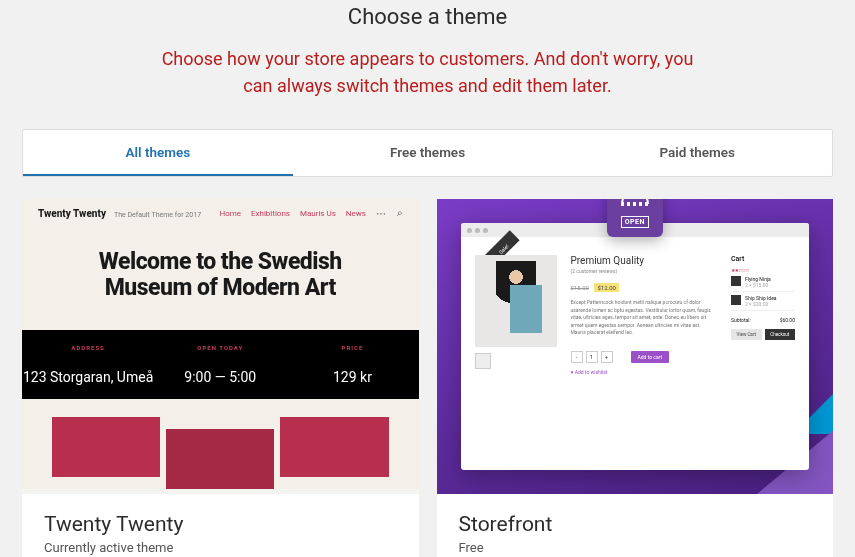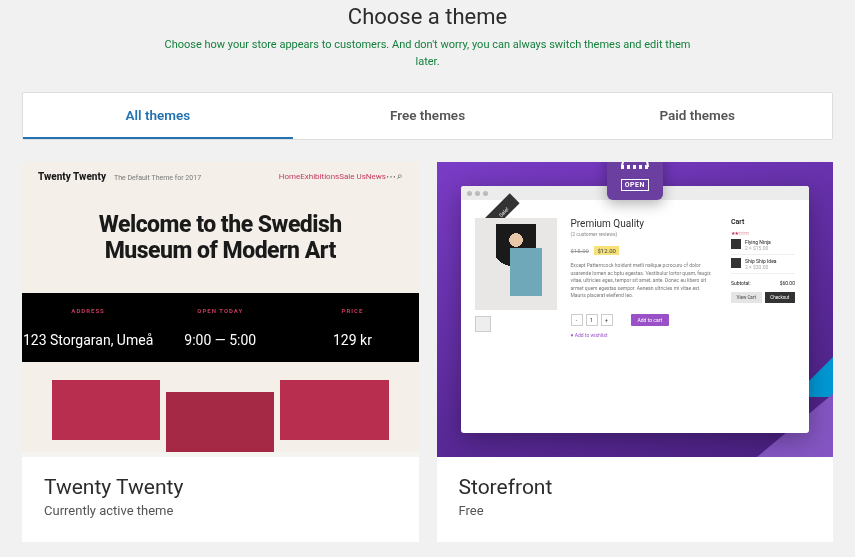--- a/index.html
+++ b/index.html
@@ -6,21 +6,21 @@
   body {
     font-family: -apple-system, BlinkMacSystemFont, "Segoe UI", Roboto, sans-serif;
     background: #f1f1f1;
     width: 855px;
     height: 557px;
     overflow: hidden;
     color: #1a1a1a;
   }
   .header { text-align: center; padding: 4px 40px 14px; }
   .header h1 { font-size: 22px; font-weight: 400; color: #2c2c2c; margin-bottom: 8px;}
-  .header p { font-size: 11px; color: #15803d; line-height: 1.5; max-width: 540px; margin: 8px auto;}
+  .header p { font-size: 18px; color: #b91c1c; line-height: 1.5; max-width: 540px; margin: 16px auto;}
   .tabs-wrap { padding: 0 22px; }
   .tabs {
     display: flex;
     background: #fff;
     border: 1px solid #ddd;
     border-radius: 2px;
   }
   .tab {
     flex: 1;
     text-align: center;
@@ -54,21 +54,21 @@
   .tt-top {
     background: #f4f0e9;
     padding: 8px 16px;
     display: flex;
     align-items: center;
     justify-content: space-between;
     font-size: 8px;
   }
   .tt-logo { font-weight: 800; font-size: 10px; }
   .tt-tag { color: #777; font-size: 7px; margin-left: 6px;}
-  .tt-nav { display: flex; gap: 0; align-items: center; }
+  .tt-nav { display: flex; gap: 10px; align-items: center; }
   .tt-nav span { color: #c43b5d; font-size: 8px;}
   .tt-nav .dots { color:#444; letter-spacing:1px; font-size:10px;}
   .tt-nav .search { font-size:10px; color:#444;}
   .tt-hero {
     background: #f4f0e9;
     text-align: center;
     padding: 22px 20px 28px;
   }
   .tt-hero h2 { font-size: 23px; font-weight: 800; line-height: 1.15; letter-spacing: -0.5px;}
   .tt-band {
@@ -172,21 +172,21 @@
   <div class="card">
     <div class="preview">
       <div class="tt-top">
         <div>
           <span class="tt-logo">Twenty Twenty</span>
           <span class="tt-tag">The Default Theme for 2017</span>
         </div>
         <div class="tt-nav">
           <span>Home</span>
           <span>Exhibitions</span>
-          <span>Sale Us</span>
+          <span>Mauris Us</span>
           <span>News</span>
           <span class="dots">⋯</span>
           <span class="search">⌕</span>
         </div>
       </div>
       <div class="tt-hero">
         <h2>
           <span>Welcome to the Swedish</span><br>
           <span>Museum of Modern Art</span>
         </h2>

